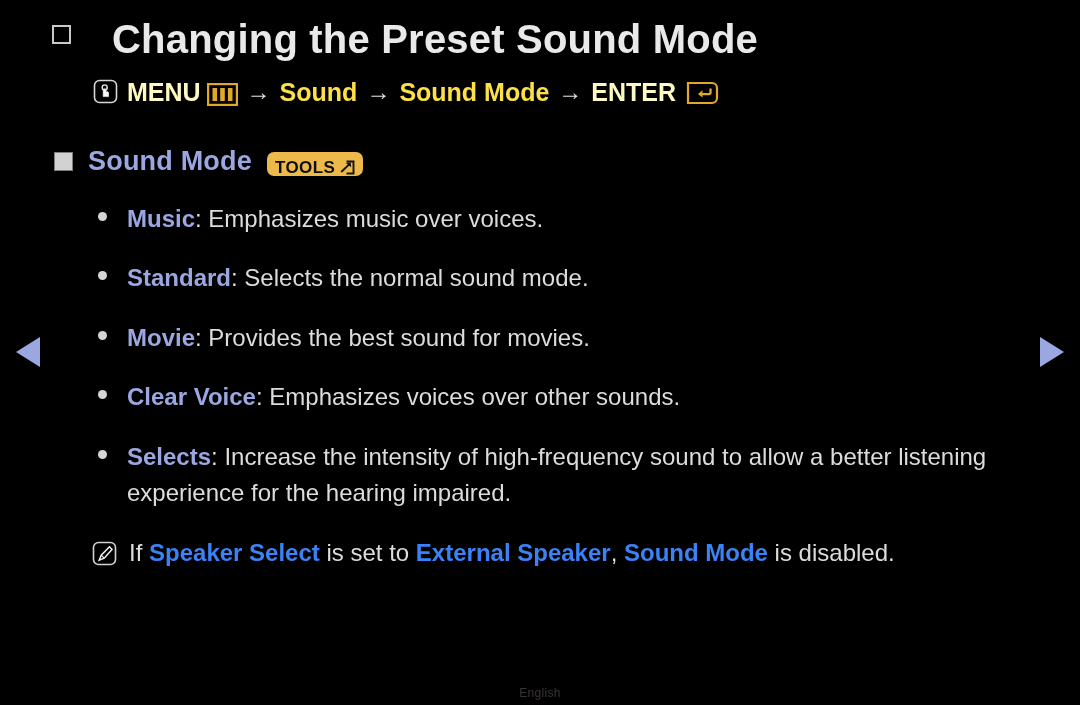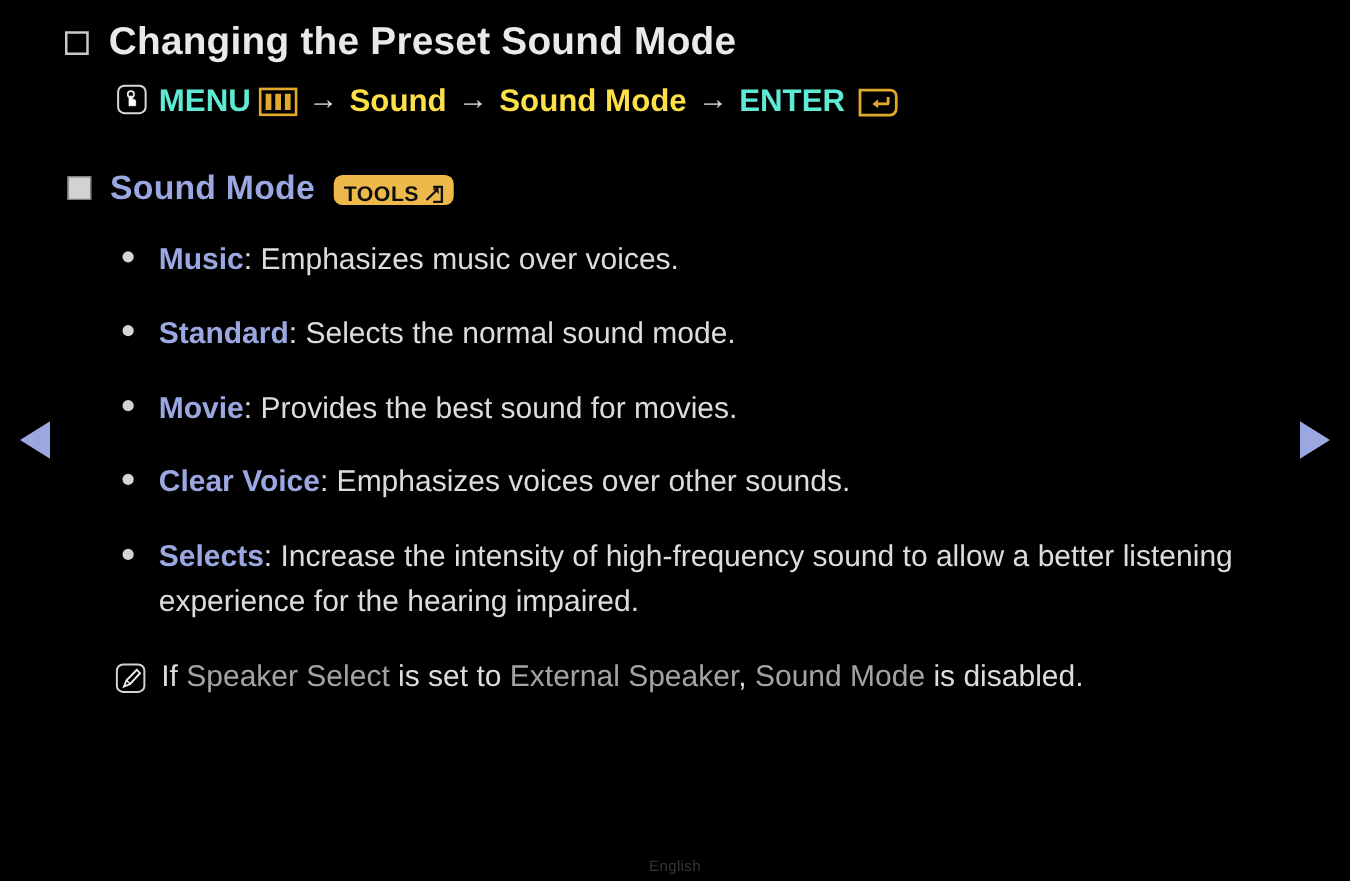--- a/index.html
+++ b/index.html
@@ -62,40 +62,41 @@
   }
   .sq-outline {
     width: 19px;
     height: 19px;
     border: 2px solid #c9c9c9;
     margin-top: 11px;
     flex: 0 0 auto;
     background: transparent;
   }
   .page-title {
-    font-size: 31px;
+    font-size: 40px;
     font-weight: bold;
     color: #e9e9e9;
     letter-spacing: 0.2px;
     line-height: 1.25;
+    margin-left: 25px;
   }
 
   
   .path-row {
     display: flex;
     align-items: center;
     gap: 9px;
     margin-top: 13px;
     margin-left: 41px;
     font-size: 25px;
     font-weight: bold;
     line-height: 1.2;
     white-space: nowrap;
   }
-  .path-row .white { color: #5eead4; }
+  .path-row .white { color: #fef9c3; }
   .path-row .blue  { color: #fde047; }
   .path-row .arrow { color: #e0e0e0; font-weight: normal; font-size: 24px; }
 
   
   .icon-press {
     width: 25px;
     height: 25px;
     flex: 0 0 auto;
     position: relative;
     top: -1px;
@@ -208,22 +209,22 @@
     height: 25px;
     flex: 0 0 auto;
     margin-top: 6px;
   }
   .note-text {
     font-size: 24px;
     line-height: 1.5;
     color: #dcdcdc;
   }
   .note-text .term {
-    color: #a3a3a3;
-    font-weight: normal;
+    color: #3b82f6;
+    font-weight: bold;
   }
 
   
   .footer-lang {
     position: absolute;
     left: 0;
     right: 0;
     top: 686px;
     text-align: center;
     font-size: 12px;

